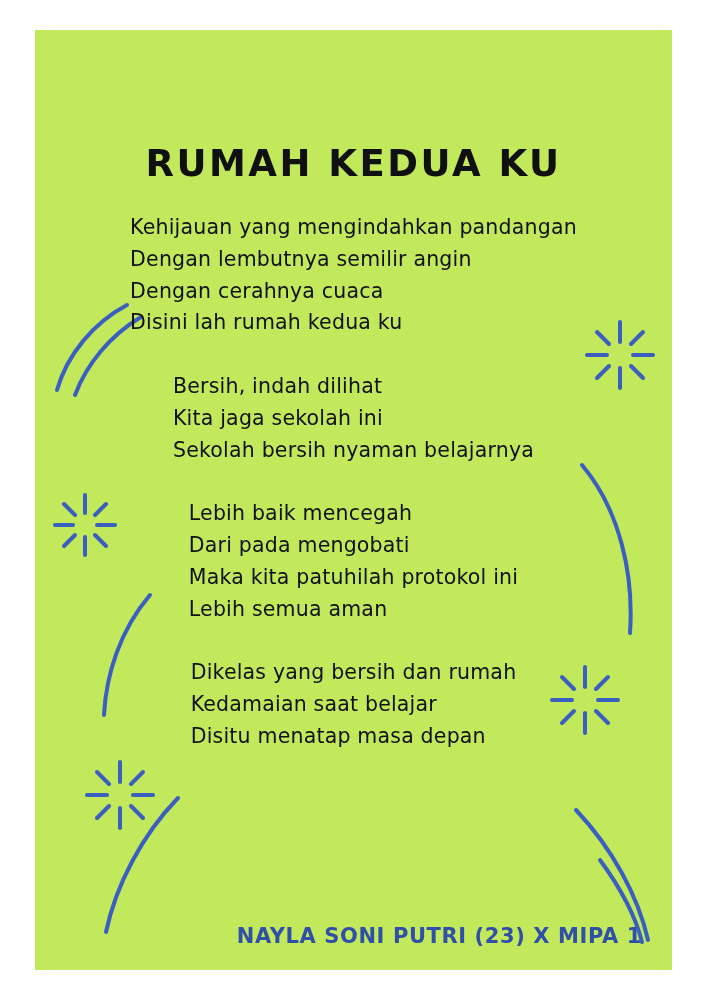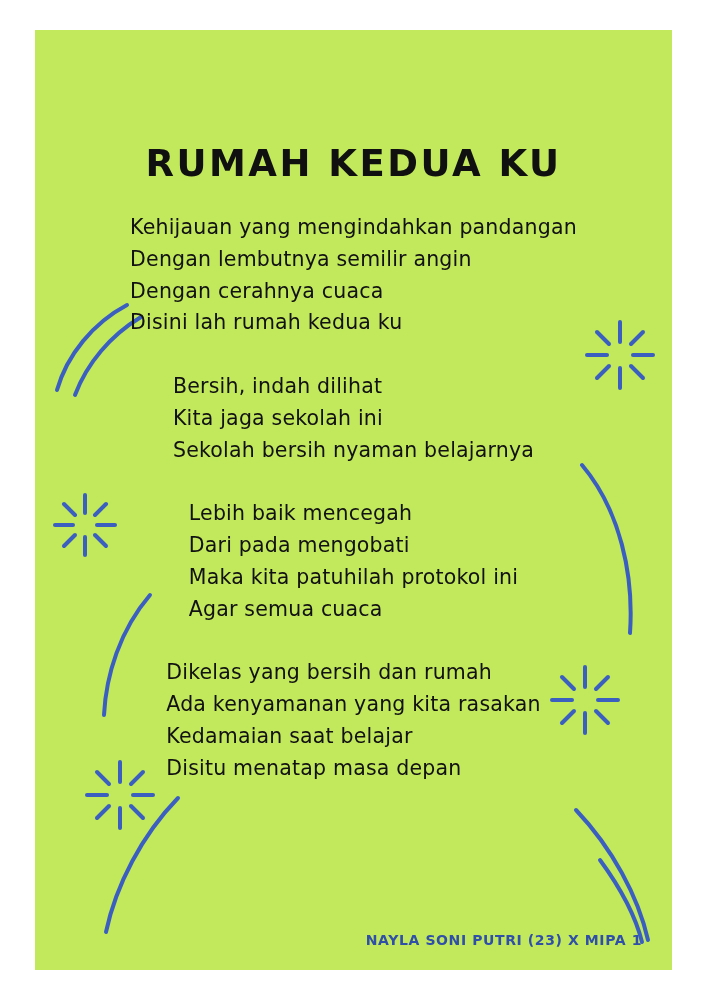--- a/index.html
+++ b/index.html
@@ -66,21 +66,21 @@
     line-height: 1.55;
     letter-spacing: 0.2px;
     white-space: nowrap;
   }
 
   .footer {
     position: absolute;
     right: 30px;
     bottom: 22px;
     font-family: "DejaVu Sans", sans-serif;
-    font-size: 14px;
+    font-size: 21px;
     font-weight: bold;
     letter-spacing: 0.6px;
     color: #2f4fa8;
     z-index: 3;
   }
 </style>
 </head>
 <body>
 
 <div id="poster">
@@ -173,26 +173,25 @@
     <div class="stanza">
       <div class="line">Bersih, indah dilihat</div>
       <div class="line">Kita jaga sekolah ini</div>
       <div class="line">Sekolah bersih nyaman belajarnya</div>
     </div>
 
     <div class="stanza">
       <div class="line">Lebih baik mencegah</div>
       <div class="line">Dari pada mengobati</div>
       <div class="line">Maka kita patuhilah protokol ini</div>
-      <div class="line">Agar semua cuaca</div>
+      <div class="line">Lebih semua aman</div>
     </div>
 
     <div class="stanza">
       <div class="line">Dikelas yang bersih dan rumah</div>
-      <div class="line">Ada kenyamanan yang kita rasakan</div>
       <div class="line">Kedamaian saat belajar</div>
       <div class="line">Disitu menatap masa depan</div>
     </div>
 
   </div>
 
   <div class="footer">NAYLA SONI PUTRI (23) X MIPA 1</div>
 
 </div>
 

